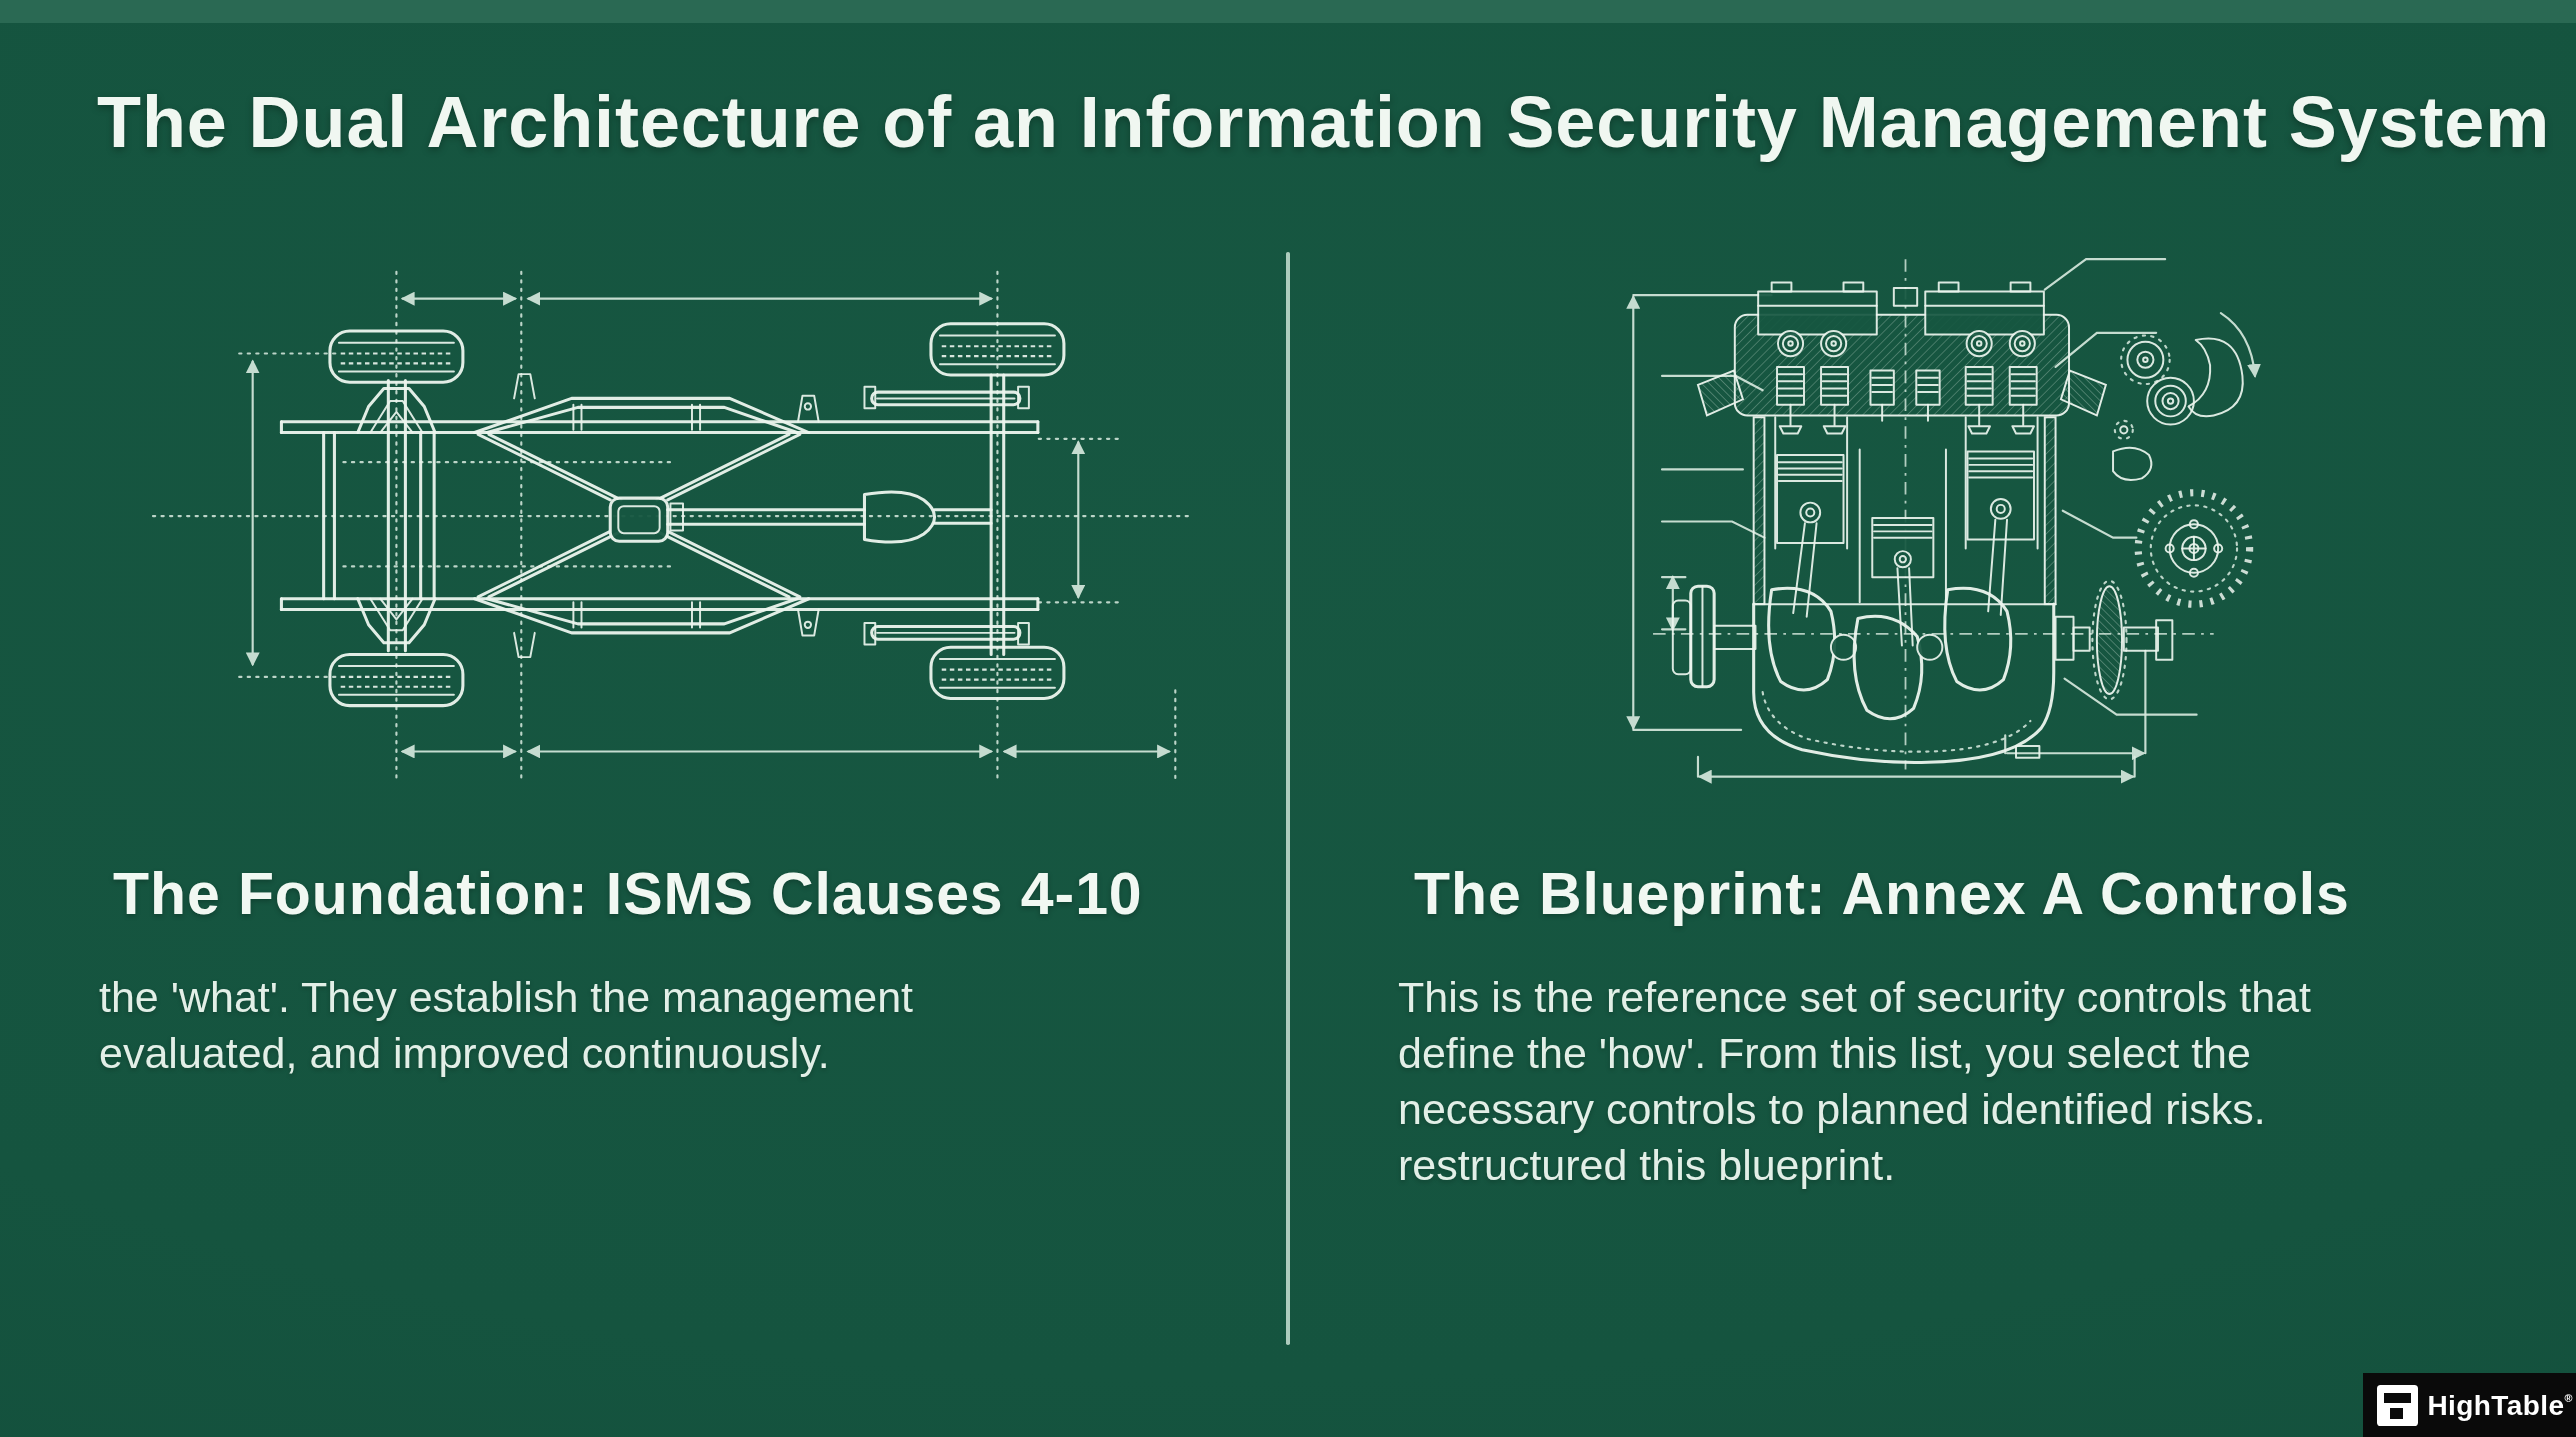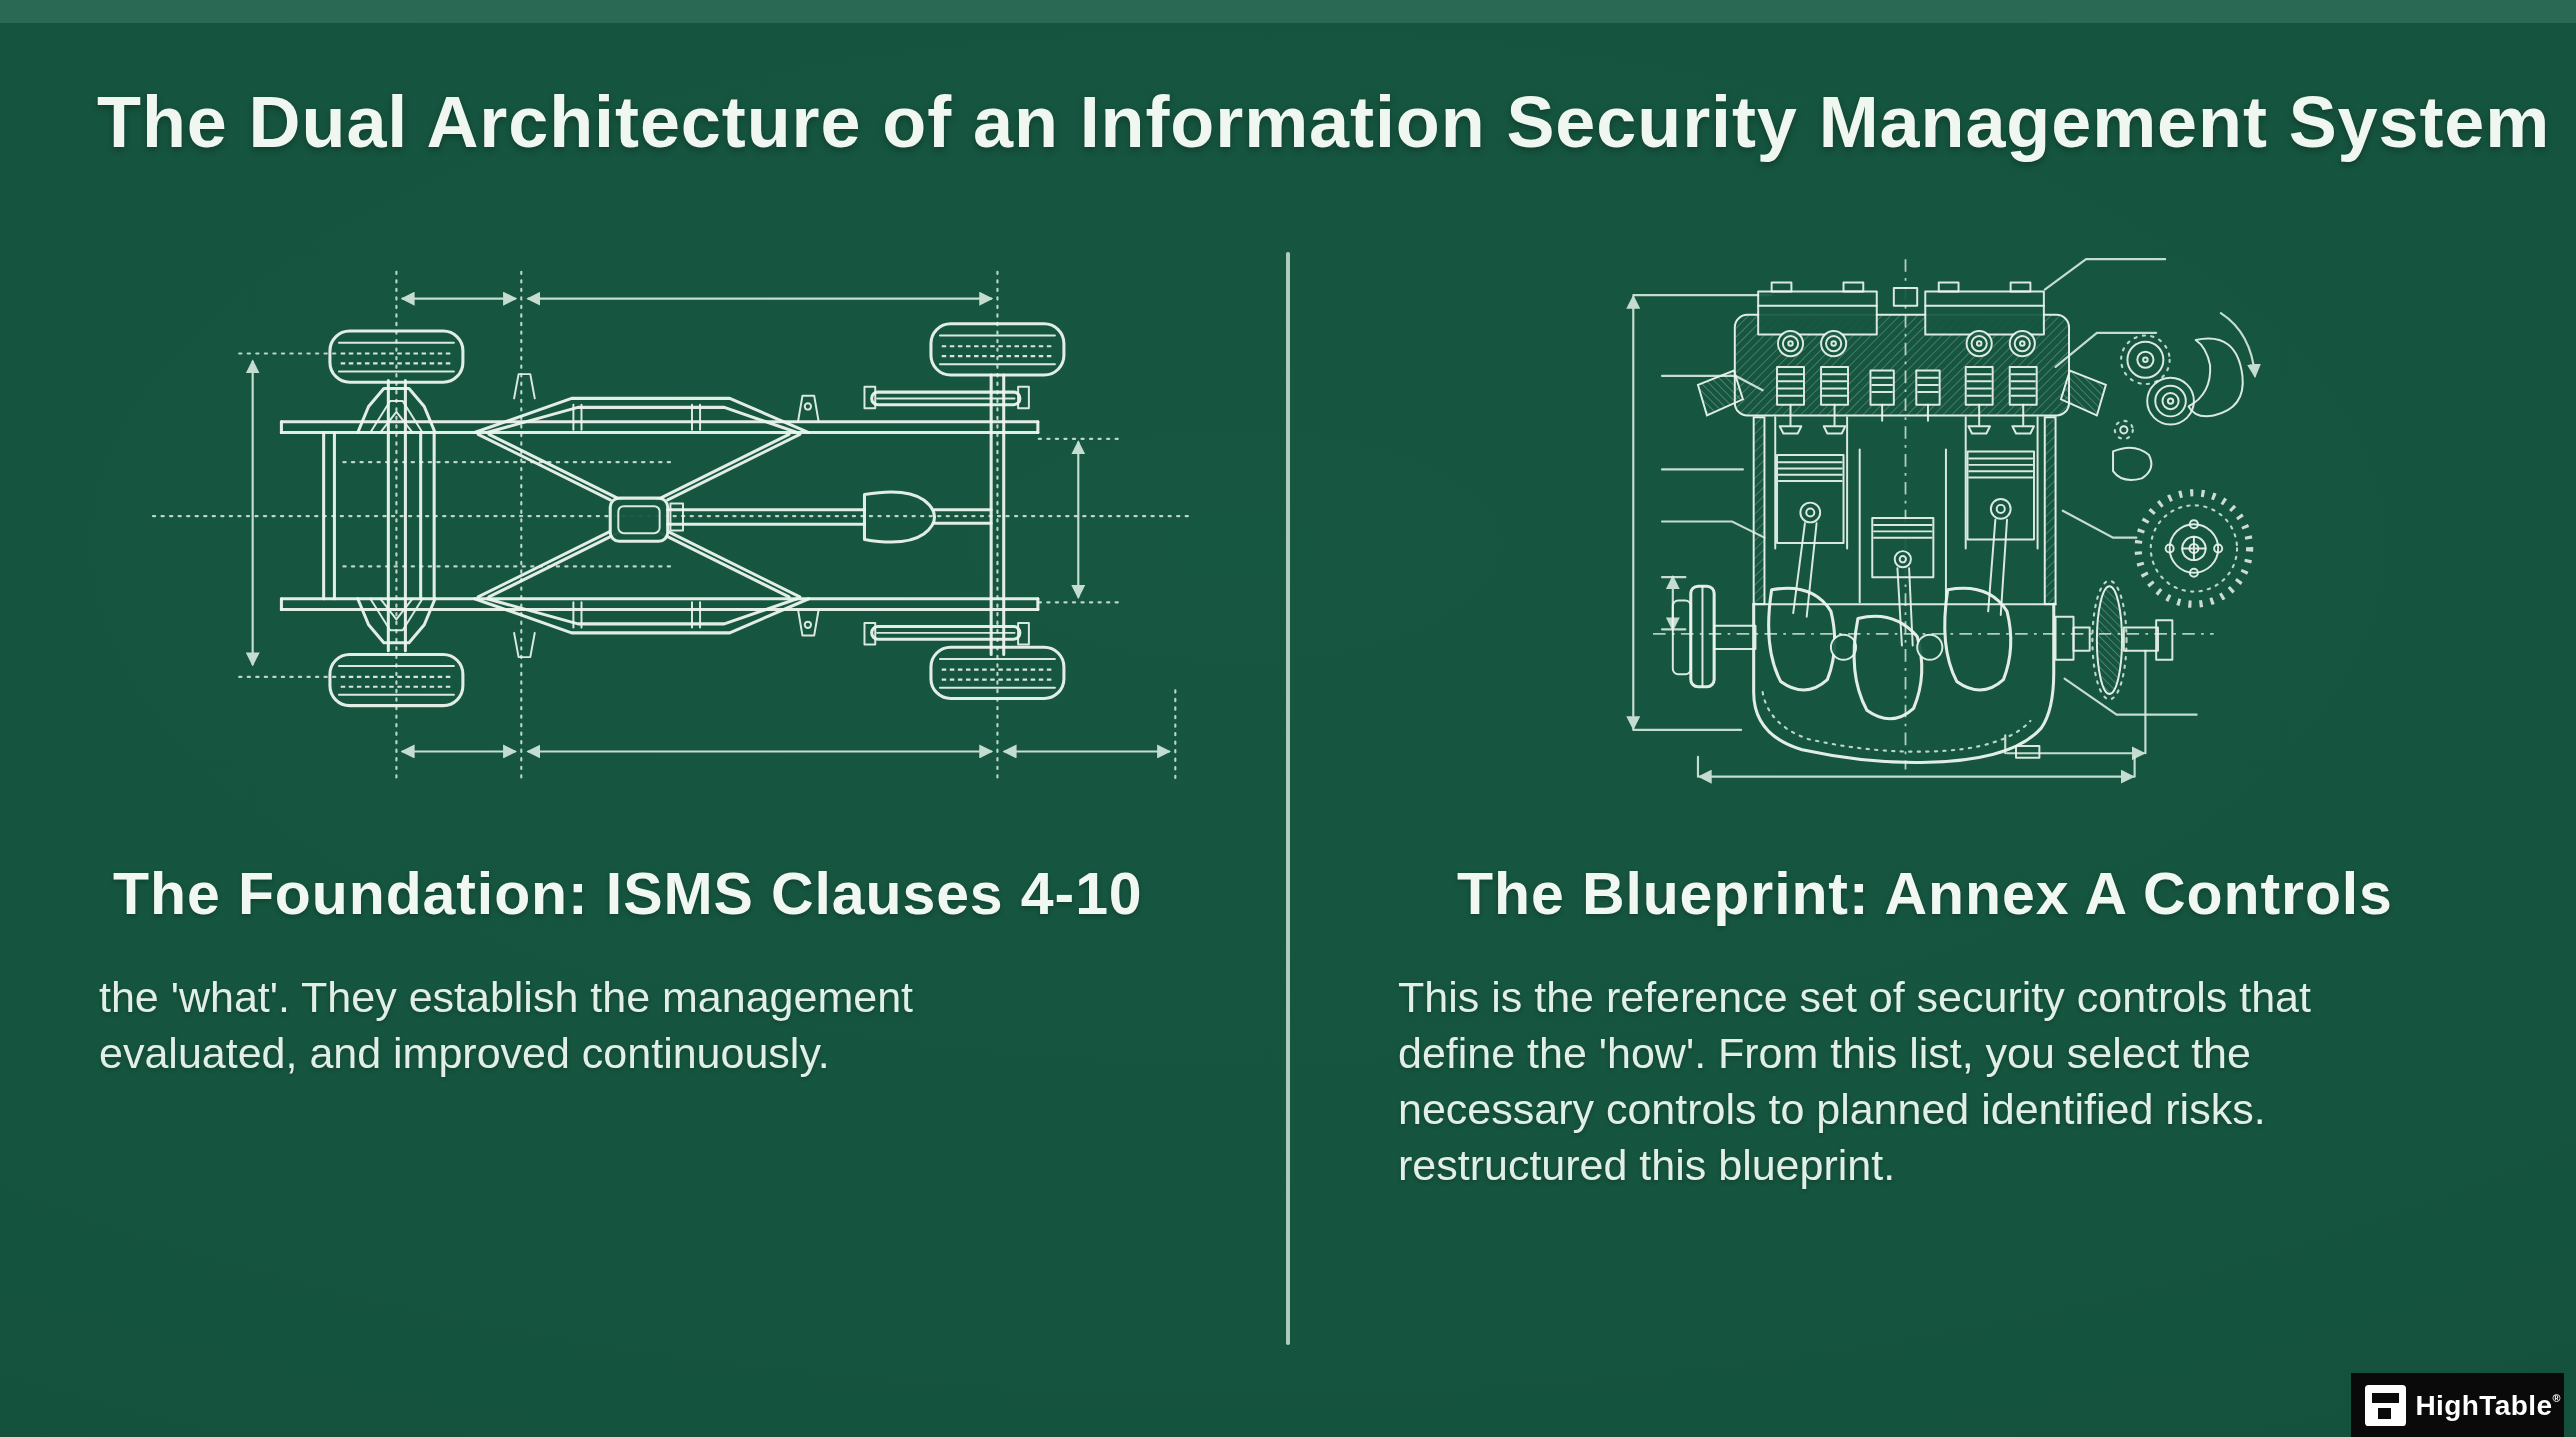--- a/index.html
+++ b/index.html
@@ -13,21 +13,21 @@
     position:absolute;left:97px;top:86px;margin:0;
     font-size:72px;font-weight:700;letter-spacing:0.9px;line-height:72px;
     color:#F0F7F1;text-shadow:0 2.7px 7.2px rgba(0,20,12,.35);white-space:nowrap;
   }
   .divider{position:absolute;left:1286px;top:252px;width:3.6px;height:1093px;background:#C8E0D3;opacity:.85;border-radius:1.8px;}
   .col-heading{
     position:absolute;margin:16px;font-size:59px;font-weight:700;letter-spacing:0.9px;line-height:59px;
     color:#F1F8F2;text-shadow:0 1.8px 5.4px rgba(0,20,12,.3);white-space:nowrap;
   }
   .h-left{left:97px;top:849px;}
-  .h-right{left:1441px;top:849px;}
+  .h-right{left:1398px;top:849px;}
   .body-block{position:absolute;top:969px;}
   .b-left{left:99px;}
   .b-right{left:1398px;}
   .bline{
     font-size:43px;line-height:56px;color:#E2EFE7;white-space:nowrap;
     text-shadow:0 1.8px 4.5px rgba(0,20,12,.25);
   }
   .illus{position:absolute;}
   .illus-left{left:126px;top:198px;}
   .illus-right{left:1527px;top:225px;}
@@ -35,21 +35,21 @@
   .ln{stroke:#ECF5EE;stroke-width:3.4;fill:none;stroke-linecap:round;stroke-linejoin:round;opacity:.95;}
   .ln2{stroke:#ECF5EE;stroke-width:2.2;fill:none;stroke-linecap:round;stroke-linejoin:round;opacity:.92;}
   .fillbg{fill:#165741;}
   .dm{stroke:#D9EBE0;stroke-width:2.4;fill:none;stroke-linecap:round;opacity:.9;}
   .dt{stroke:#D9EBE0;stroke-width:2.4;fill:none;stroke-linecap:round;stroke-dasharray:2.5 7;opacity:.85;}
   .dz{stroke:#ECF5EE;stroke-width:2.4;fill:none;stroke-dasharray:5 4;opacity:.9;}
   .ctr{stroke:#D9EBE0;stroke-width:2;fill:none;stroke-dasharray:14 7 3 7;opacity:.8;}
   .htc{fill:url(#hx);stroke:#ECF5EE;stroke-width:2.2;opacity:.95;}
   .htc2{fill:url(#hx2);stroke:#ECF5EE;stroke-width:2.2;opacity:.95;}
   
-  .logo-box{position:absolute;right:12px;bottom:0;width:213px;height:65px;background:#0A0A0A;display:flex;align-items:center;}
+  .logo-box{position:absolute;right:0;bottom:0;width:213px;height:65px;background:#0A0A0A;display:flex;align-items:center;}
   .logo-icon{position:relative;width:41px;height:41px;background:#FFFFFF;border-radius:3.6px;margin-left:13.5px;flex:none;}
   .logo-icon .bar{position:absolute;left:7.2px;top:8px;width:27px;height:10px;background:#0A0A0A;}
   .logo-icon .sq{position:absolute;left:13.5px;top:22.5px;width:12.6px;height:11.7px;background:#0A0A0A;}
   .logo-text{color:#FFFFFF;font-size:28px;font-weight:700;margin-left:10px;letter-spacing:0.4px;white-space:nowrap;}
   .logo-text .reg{font-size:10.8px;vertical-align:top;line-height:16px;}
 </style>
 </head>
 <body>
 
 <div class="canvas">

